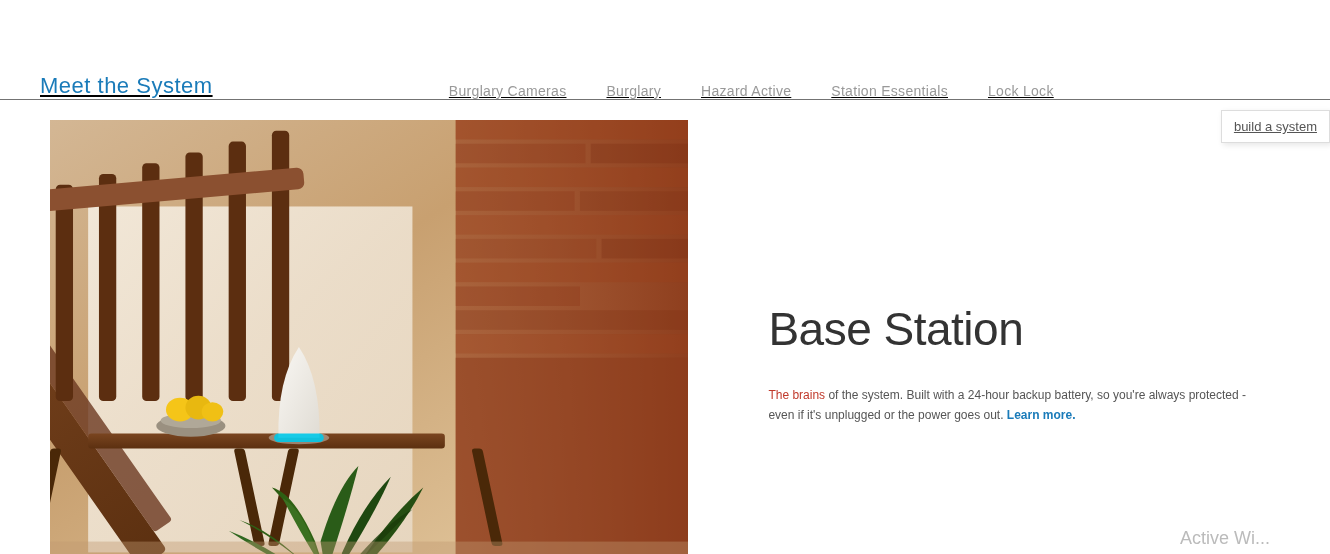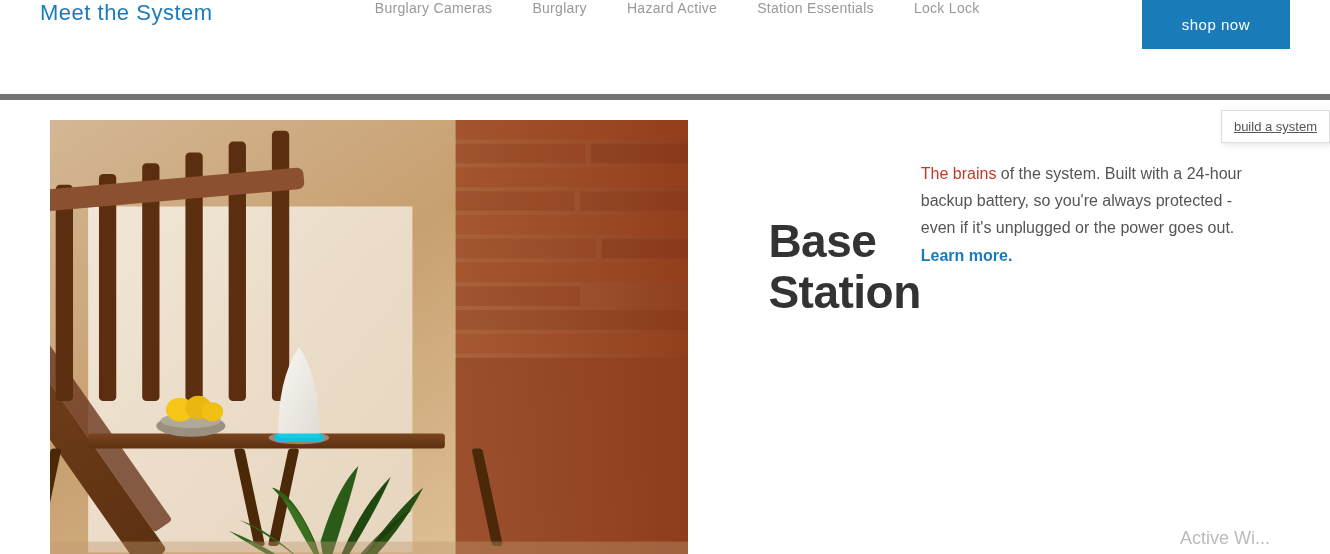--- a/index.html
+++ b/index.html
@@ -12,28 +12,29 @@
       font-family: -apple-system, BlinkMacSystemFont, 'Segoe UI', Helvetica, Arial, sans-serif;
       background: #fff;
       width: 1330px;
       min-height: 554px;
       overflow: hidden;
     }
 
     
     .header {
       display: flex;
-      align-items: flex-start;
+      align-items: flex-end;
       justify-content: space-between;
       padding: 0 40px;
       height: 100px;
-      border-bottom: 6px solid #737373;
+      border-bottom: 1px solid #737373;
       background: #fff;
       position: relative;
       z-index: 10;
+      text-decoration: underline;
     }
 
     .logo {
       font-size: 22px;
       font-weight: 300;
       color: #1a7bb9;
       cursor: pointer;
       white-space: nowrap;
       letter-spacing: 0.5px;
     }
@@ -98,50 +99,50 @@
       position: relative;
       overflow: hidden;
     }
 
     
     .right-content {
       flex: 1;
       padding: 60px 60px 40px 80px;
       position: relative;
       display: flex;
-      flex-direction: row;
-      justify-content: space-between;
+      flex-direction: column;
+      justify-content: center;
     }
 
     .build-system-link {
       position: absolute;
       top: 10px;
       right: 0px;
       font-size: 13px;
       color: #555;
       text-decoration: underline;
       cursor: pointer;
       background: #fff;
       padding: 8px 12px;
       border: 1px solid #ddd;
       box-shadow: 2px 2px 6px rgba(0,0,0,0.1);
     }
 
     .product-title {
       font-size: 46px;
-      font-weight: 700;
+      font-weight: 400;
       color: #333;
       letter-spacing: -0.5px;
       margin-top: 56px;
       margin-bottom: 30px;
       line-height: 1.1;
     }
 
     .product-description {
-      font-size: 16px;
+      font-size: 12px;
       line-height: 1.7;
       color: #555;
       max-width: 480px;
     }
 
     .desc-highlight-red {
       color: #c0392b;
     }
 
     .desc-link {
@@ -177,21 +178,20 @@
   </div>
 
   <nav class="nav">
     <a class="nav-item">Burglary Cameras</a>
     <a class="nav-item">Burglary</a>
     <a class="nav-item">Hazard Active</a>
     <a class="nav-item">Station Essentials</a>
     <a class="nav-item">Lock Lock</a>
   </nav>
 
-  <button class="shop-now-btn">shop now</button>
 </header>
 
 <div class="main-content">
 
   <div class="image-section">
     <div class="hero-image">
       <svg class="staircase-svg" viewBox="0 0 640 420" preserveAspectRatio="xMidYMid slice" xmlns="http://www.w3.org/2000/svg">
 
         <defs>
           <linearGradient id="bgGrad" x1="0%" y1="0%" x2="100%" y2="100%">

